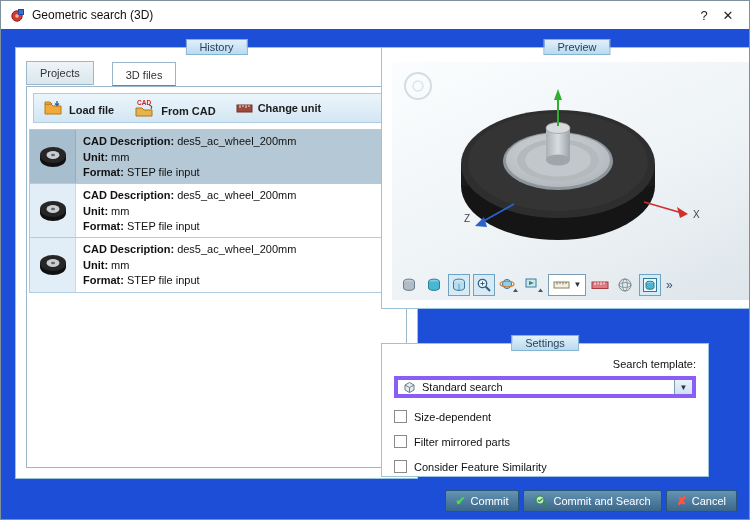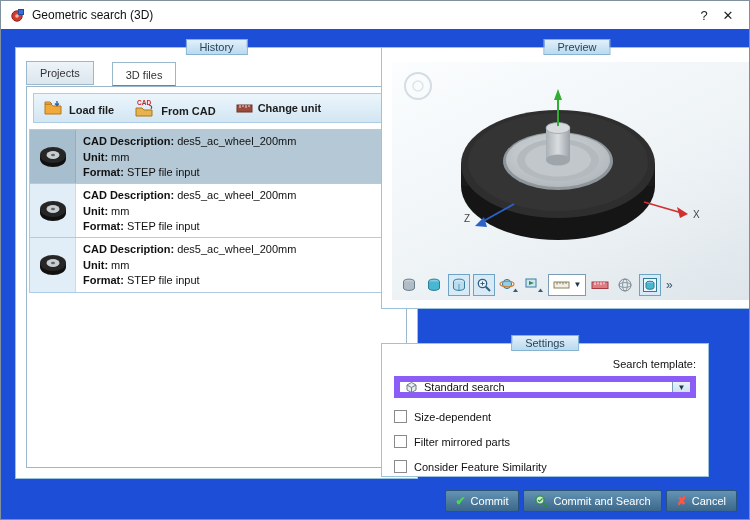--- a/index.html
+++ b/index.html
@@ -61,21 +61,21 @@
   .pbtn { width:22px; height:22px; display:flex; align-items:center; justify-content:center;
           cursor:default; }
   .pbtn.boxed { border:1px solid #6fa3c4; background:#d8eaf6; }
   .pbtn.combo { width:38px; border:1px solid #7a9cb5; background:#fff; gap:3px; }
   .caret { font-size:8px; color:#234; line-height:8px; }
   .overflow-glyph { font-size:12px; color:#3a5266; padding:0 2px; }
 
   
   .settings-inner { position:absolute; inset:0; padding:14px 12px 0; }
   .field-label { font-size:11px; color:#111;text-align:right; }
-  .combo-box { margin-top:6px; height:22px; border:6px solid #8b5cf6; display:flex;
+  .combo-box { margin-top:6px; height:22px; border:4px solid #8b5cf6; display:flex;
                align-items:center; background:#fff; }
   .combo-icon { margin:0 6px 0 5px; display:flex; }
   .combo-text { font-size:11px; color:#111; flex:1; }
   .combo-arrow { width:18px; height:100%; border-left:1px solid #7a9cb5;
                  background:linear-gradient(#eaf3fa,#cde2f1); display:flex;
                  align-items:center; justify-content:center; font-size:8px; color:#234; }
   .checkbox-row { display:flex; align-items:center; gap:7px; margin-top:12px;
                   font-size:11px; color:#111; }
   .checkbox { width:13px; height:13px; min-width:13px; border:1px solid #8a8a8a;
               background:#fff; }

